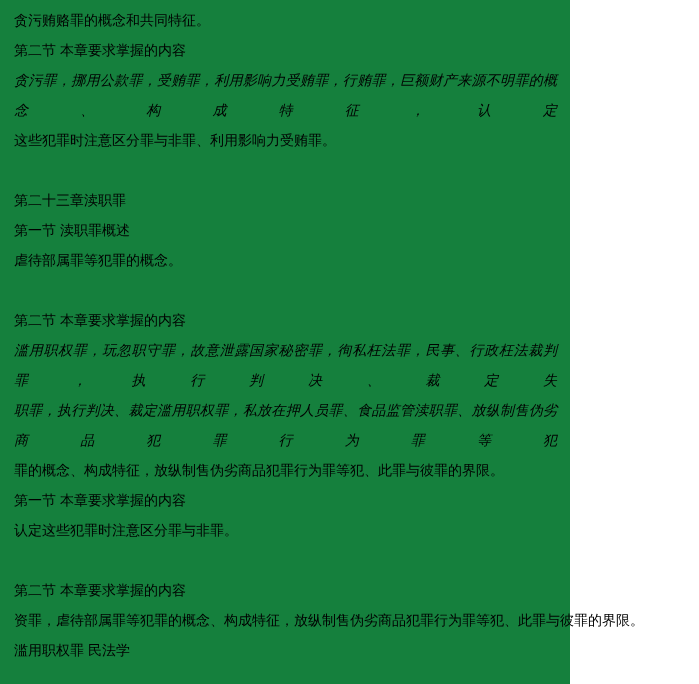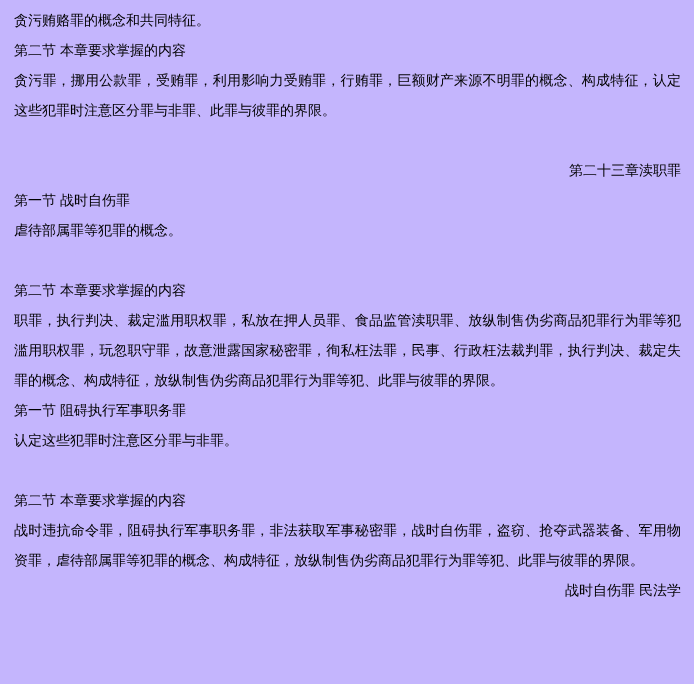--- a/index.html
+++ b/index.html
@@ -11,57 +11,57 @@
     width: 699px;
     height: 684px;
     overflow: hidden;
     color: #000000;
     font-family: "Liberation Sans", sans-serif;
     font-size: 14px;
     line-height: 30px;
   }
   .page {
     box-sizing: border-box;
-    width: 694px;
+    width: 570px;
     height: 684px;
     padding: 5px 13px 0 14px;
-    background: #c4b5fd;
+    background: #15803d;
   }
   .tline {
     min-height: 30px;
     line-height: 30px;
     white-space: nowrap;
     text-align: left;
   }
   .tline.center {
-    text-align: right;
+    text-align: left;
   }
   .tline.fill {
     white-space: normal;
     text-align: justify;
     text-align-last: justify;
+    font-style: italic;
   }
   .tline.gap {
     margin-top: 30px;
   }
 </style>
 </head>
 <body>
 
 <div class="page" id="document-page">
     <div class="tline">贪污贿赂罪的概念和共同特征。</div>
     <div class="tline">第二节 本章要求掌握的内容</div>
     <div class="tline fill">贪污罪，挪用公款罪，受贿罪，利用影响力受贿罪，行贿罪，巨额财产来源不明罪的概念、构成特征，认定</div>
-    <div class="tline">这些犯罪时注意区分罪与非罪、此罪与彼罪的界限。</div>
+    <div class="tline">这些犯罪时注意区分罪与非罪、利用影响力受贿罪。</div>
     <div class="tline center gap">第二十三章渎职罪</div>
-    <div class="tline">第一节 战时自伤罪</div>
+    <div class="tline">第一节 渎职罪概述</div>
     <div class="tline">虐待部属罪等犯罪的概念。</div>
     <div class="tline gap">第二节 本章要求掌握的内容</div>
+    <div class="tline fill">滥用职权罪，玩忽职守罪，故意泄露国家秘密罪，徇私枉法罪，民事、行政枉法裁判罪，执行判决、裁定失</div>
     <div class="tline fill">职罪，执行判决、裁定滥用职权罪，私放在押人员罪、食品监管渎职罪、放纵制售伪劣商品犯罪行为罪等犯</div>
-    <div class="tline fill">滥用职权罪，玩忽职守罪，故意泄露国家秘密罪，徇私枉法罪，民事、行政枉法裁判罪，执行判决、裁定失</div>
     <div class="tline">罪的概念、构成特征，放纵制售伪劣商品犯罪行为罪等犯、此罪与彼罪的界限。</div>
-    <div class="tline">第一节 阻碍执行军事职务罪</div>
+    <div class="tline">第一节 本章要求掌握的内容</div>
     <div class="tline">认定这些犯罪时注意区分罪与非罪。</div>
     <div class="tline gap">第二节 本章要求掌握的内容</div>
-    <div class="tline fill">战时违抗命令罪，阻碍执行军事职务罪，非法获取军事秘密罪，战时自伤罪，盗窃、抢夺武器装备、军用物</div>
     <div class="tline">资罪，虐待部属罪等犯罪的概念、构成特征，放纵制售伪劣商品犯罪行为罪等犯、此罪与彼罪的界限。</div>
-    <div class="tline center">战时自伤罪 民法学</div>
+    <div class="tline center">滥用职权罪 民法学</div>
   </div>
 
 </body></html>

